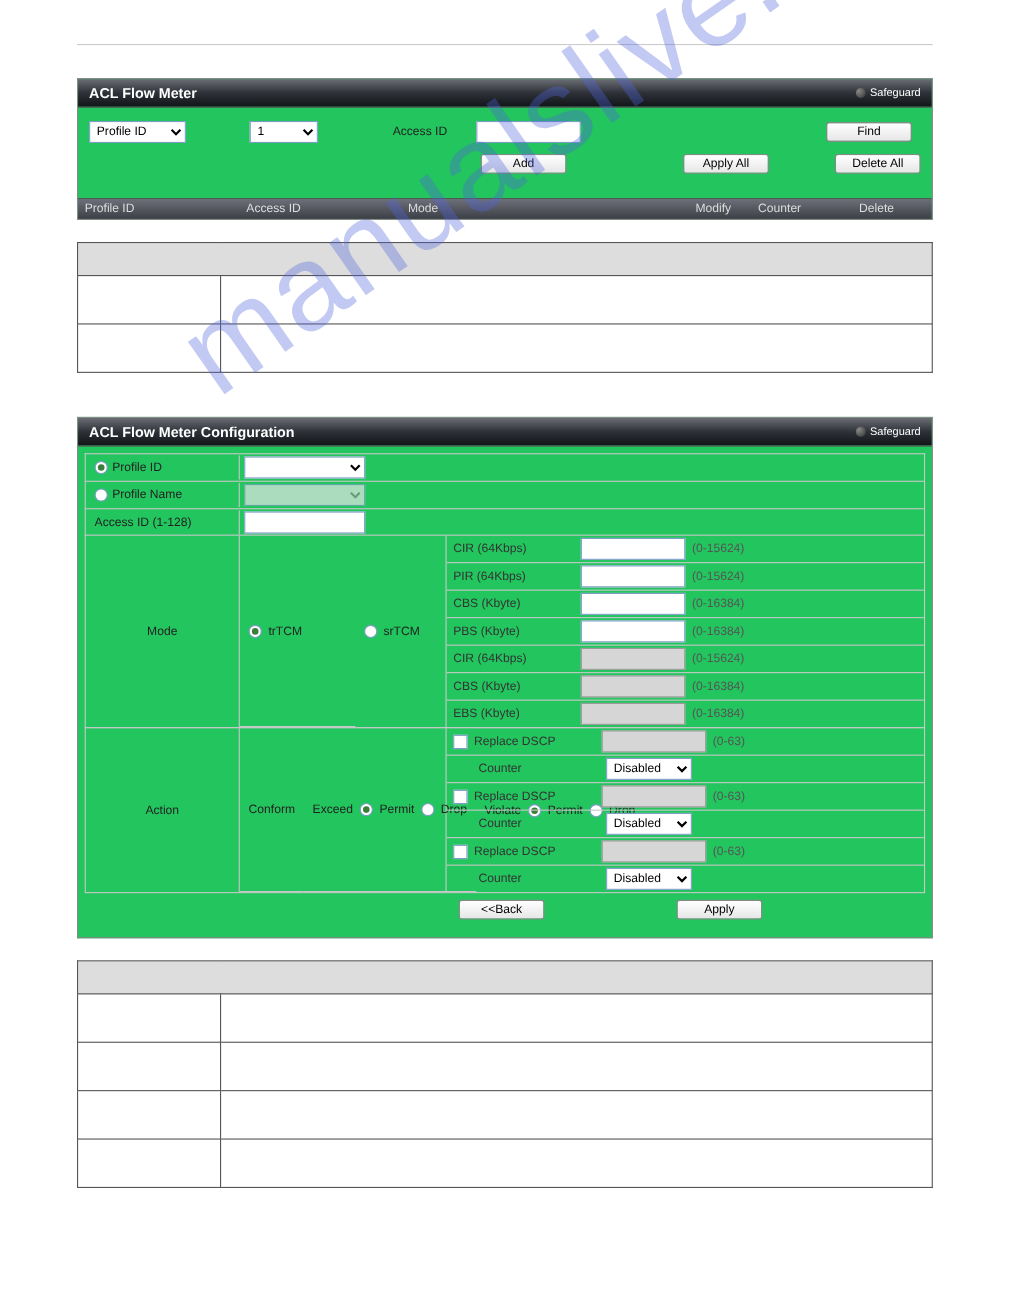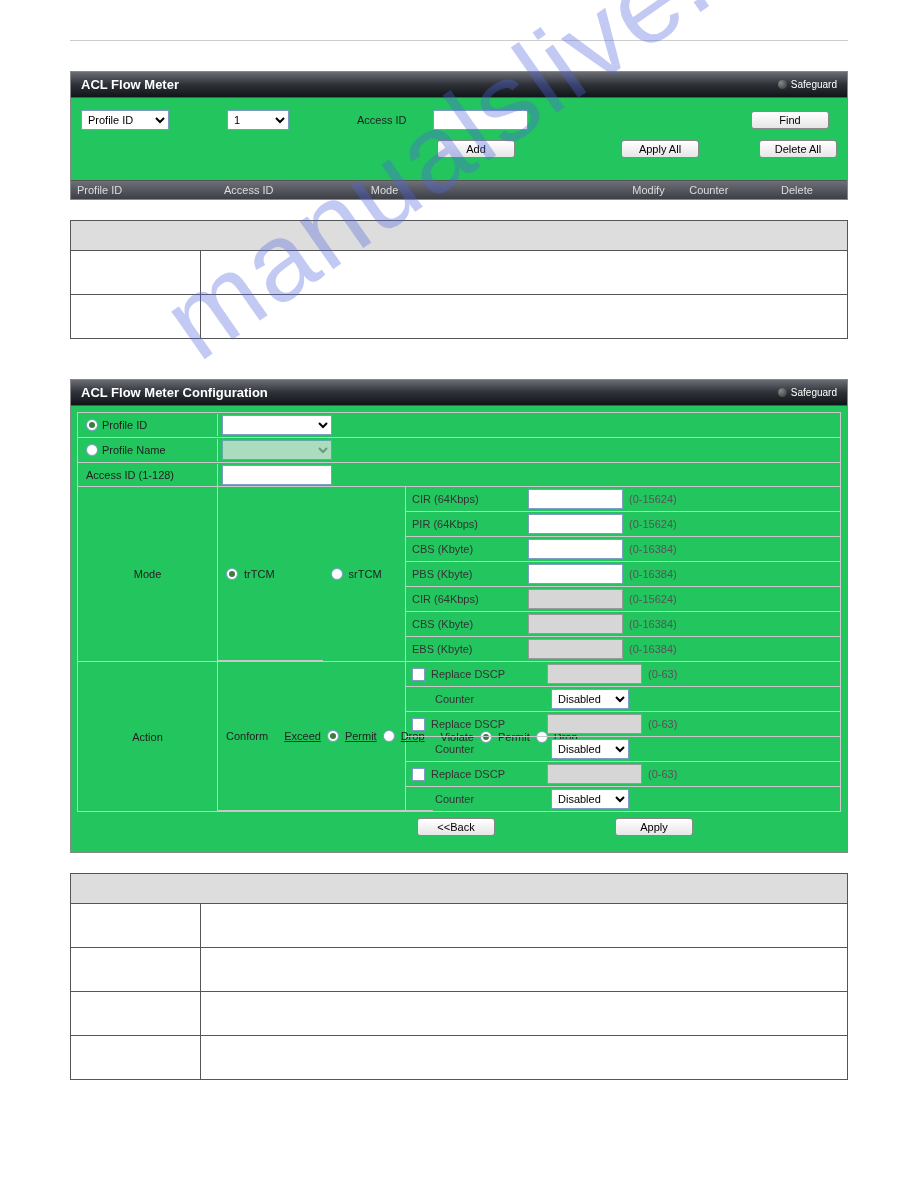--- a/index.html
+++ b/index.html
@@ -216,21 +216,21 @@
     </div>
 
     <div class="cfg-grid" style="margin-top:-1px;">
       <div class="col1">
               <span class="lbl">Action</span>
             </div>
       <div class="col2">
         <div class="sub" style="flex:2;">
                 <span class="lbl">Conform</span>
               </div>
-        <div class="sub" style="flex:2;text-decoration:underline;">
+        <div class="sub" style="flex:2;">
           <span class="lbl">Exceed</span>
           <span class="radio checked"></span>
                 <span class="lbl">Permit</span>
           <span class="radio"></span>
                 <span class="lbl">Drop</span>
         </div>
         <div class="sub" style="flex:2;">
           <span class="lbl">Violate</span>
           <span class="radio checked"></span>
                 <span class="lbl">Permit</span>

